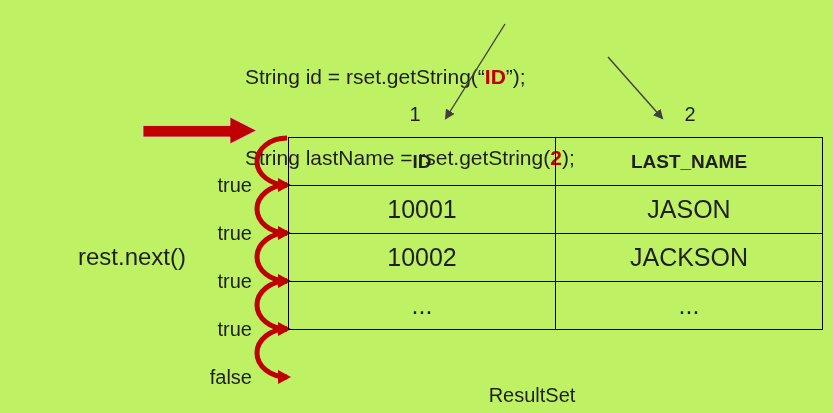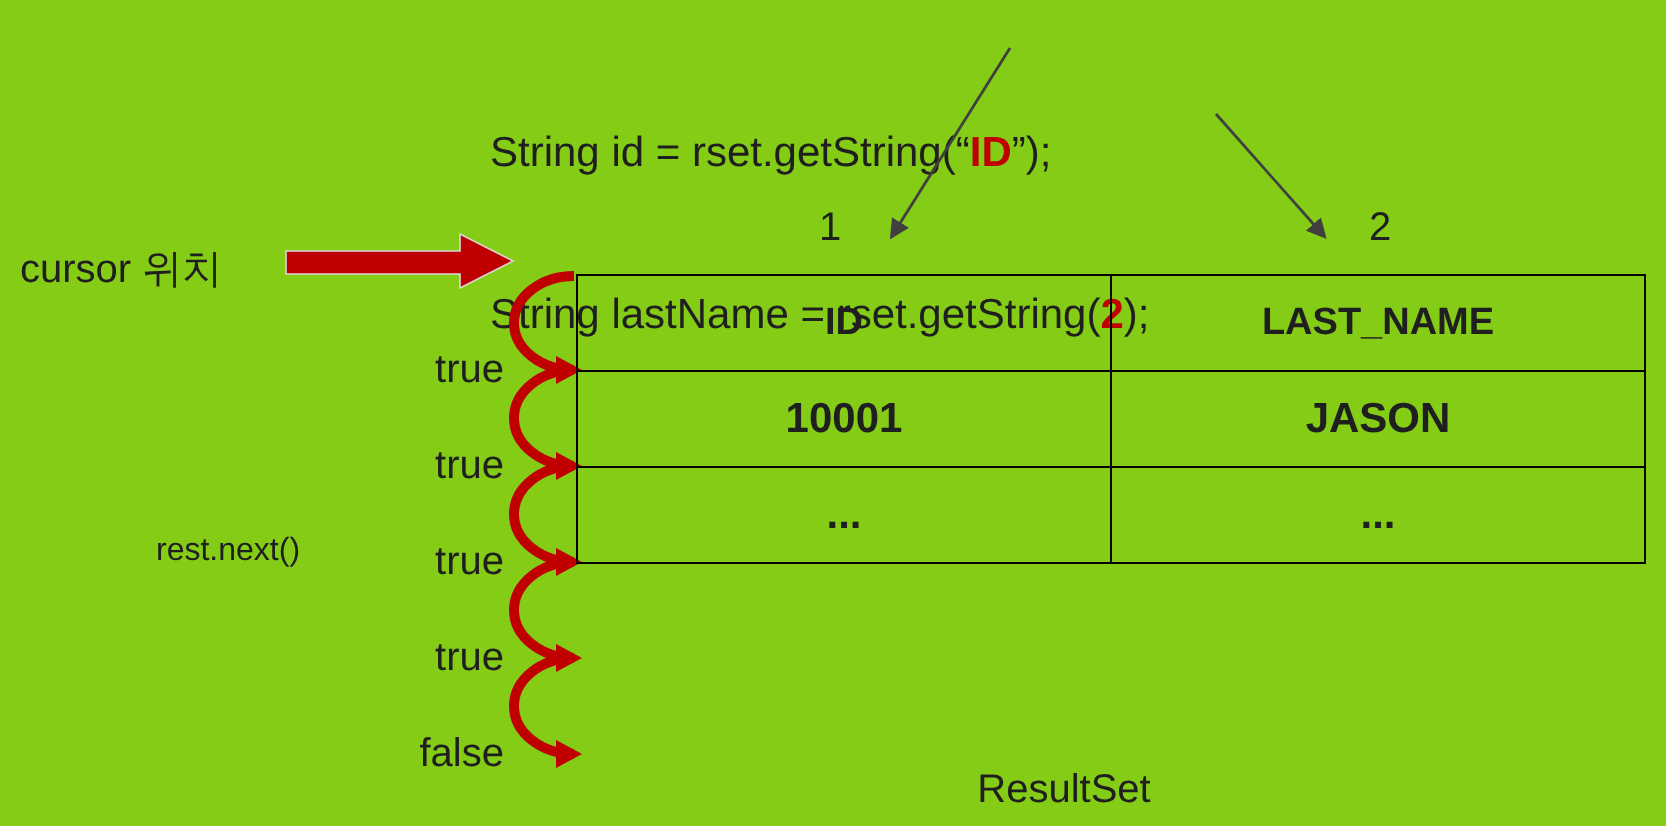--- a/index.html
+++ b/index.html
@@ -1,46 +1,46 @@
 <!DOCTYPE html>
 <html style="--accent-red: #c00000; --text: #1f1f1f; --border: #000000; --arrow-line: #404040;"><head>
 <meta charset="utf-8">
 <style>
   html,body { margin:0; padding:0; background:#fff; }
   .canvas {
-    position:relative; width:833px; height:413px; background:#84cc16;
+    position:relative; width:833px; height:413px; background:#bef264;
     font-family:"Liberation Sans", sans-serif; color:var(--text,#1f1f1f);
     overflow:hidden;
   }
   .code {
     position:absolute; left:245px; top:9px;
     font-size:21px; line-height:27px; white-space:pre;
   }
   .code .hl { color:var(--accent-red,#c00000); font-weight:700; }
   .overlay { position:absolute; left:0; top:0; pointer-events:none; }
   .col-num { position:absolute; top:103px; width:26px; text-align:center; font-size:20px; }
   .col-num.n1 { left:402px; }
   .col-num.n2 { left:677px; }
   .rs-table {
     position:absolute; left:288px; top:137px; width:535px;
     border-collapse:collapse; table-layout:fixed;
   }
   .rs-table th, .rs-table td {
     border:1.5px solid var(--border,#000);
     height:47px; padding:0; text-align:center; vertical-align:middle;
-    font-size:21px; font-weight:700;
+    font-size:25px; font-weight:400;
   }
   .rs-table th { font-weight:700; font-size:19px; }
   .steps { position:absolute; left:120px; top:161px; width:138px; }
   .step-label {
     height:48px; display:flex; align-items:center; justify-content:flex-end;
     padding-right:6px; font-size:20px;
   }
   .cursor-label { position:absolute; left:10px; top:121px; font-size:20px; }
-  .method-label { position:absolute; left:78px; top:243px; font-size:16px;margin-top:24px; }
+  .method-label { position:absolute; left:78px; top:243px; font-size:24px; }
   .caption { position:absolute; left:432px; top:384px; width:200px; text-align:center; font-size:20px; }
 </style>
 </head>
 <body>
 
 <div class="canvas">
 
   <div class="code">
     <div><span>String id = rset.getString(“</span><span class="hl">ID</span><span>”);</span></div>
     <div><span>String lastName = rset.getString(</span><span class="hl">2</span><span>);</span></div>
@@ -63,21 +63,20 @@
 
     <g stroke="var(--accent-red,#c00000)" stroke-width="5" fill="none">
       <path d="M 287 138 A 30 23.5 0 0 0 287 185" marker-end="url(#redhead)"></path>
       <path d="M 287 185 A 30 24 0 0 0 287 233" marker-end="url(#redhead)"></path>
       <path d="M 287 233 A 30 24 0 0 0 287 281" marker-end="url(#redhead)"></path>
       <path d="M 287 281 A 30 24 0 0 0 287 329" marker-end="url(#redhead)"></path>
       <path d="M 287 329 A 30 24 0 0 0 287 377" marker-end="url(#redhead)"></path>
     </g>
   </svg>
 
-  <div class="cursor-label">cursor 위치</div>
   <div class="method-label">rest.next()</div>
 
   <div class="col-num n1">1</div>
   <div class="col-num n2">2</div>
 
   <div class="steps">
     <div class="step-label">true</div>
       <div class="step-label">true</div>
       <div class="step-label">true</div>
       <div class="step-label">true</div>
@@ -90,20 +89,24 @@
         <th>ID</th>
         <th>LAST_NAME</th>
       </tr>
     </thead>
     <tbody>
       <tr>
           <td>10001</td>
           <td>JASON</td>
         </tr>
         <tr>
+          <td>10002</td>
+          <td>JACKSON</td>
+        </tr>
+        <tr>
           <td>...</td>
           <td>...</td>
         </tr>
     </tbody>
   </table>
 
   <div class="caption">ResultSet</div>
 
 </div>
 

